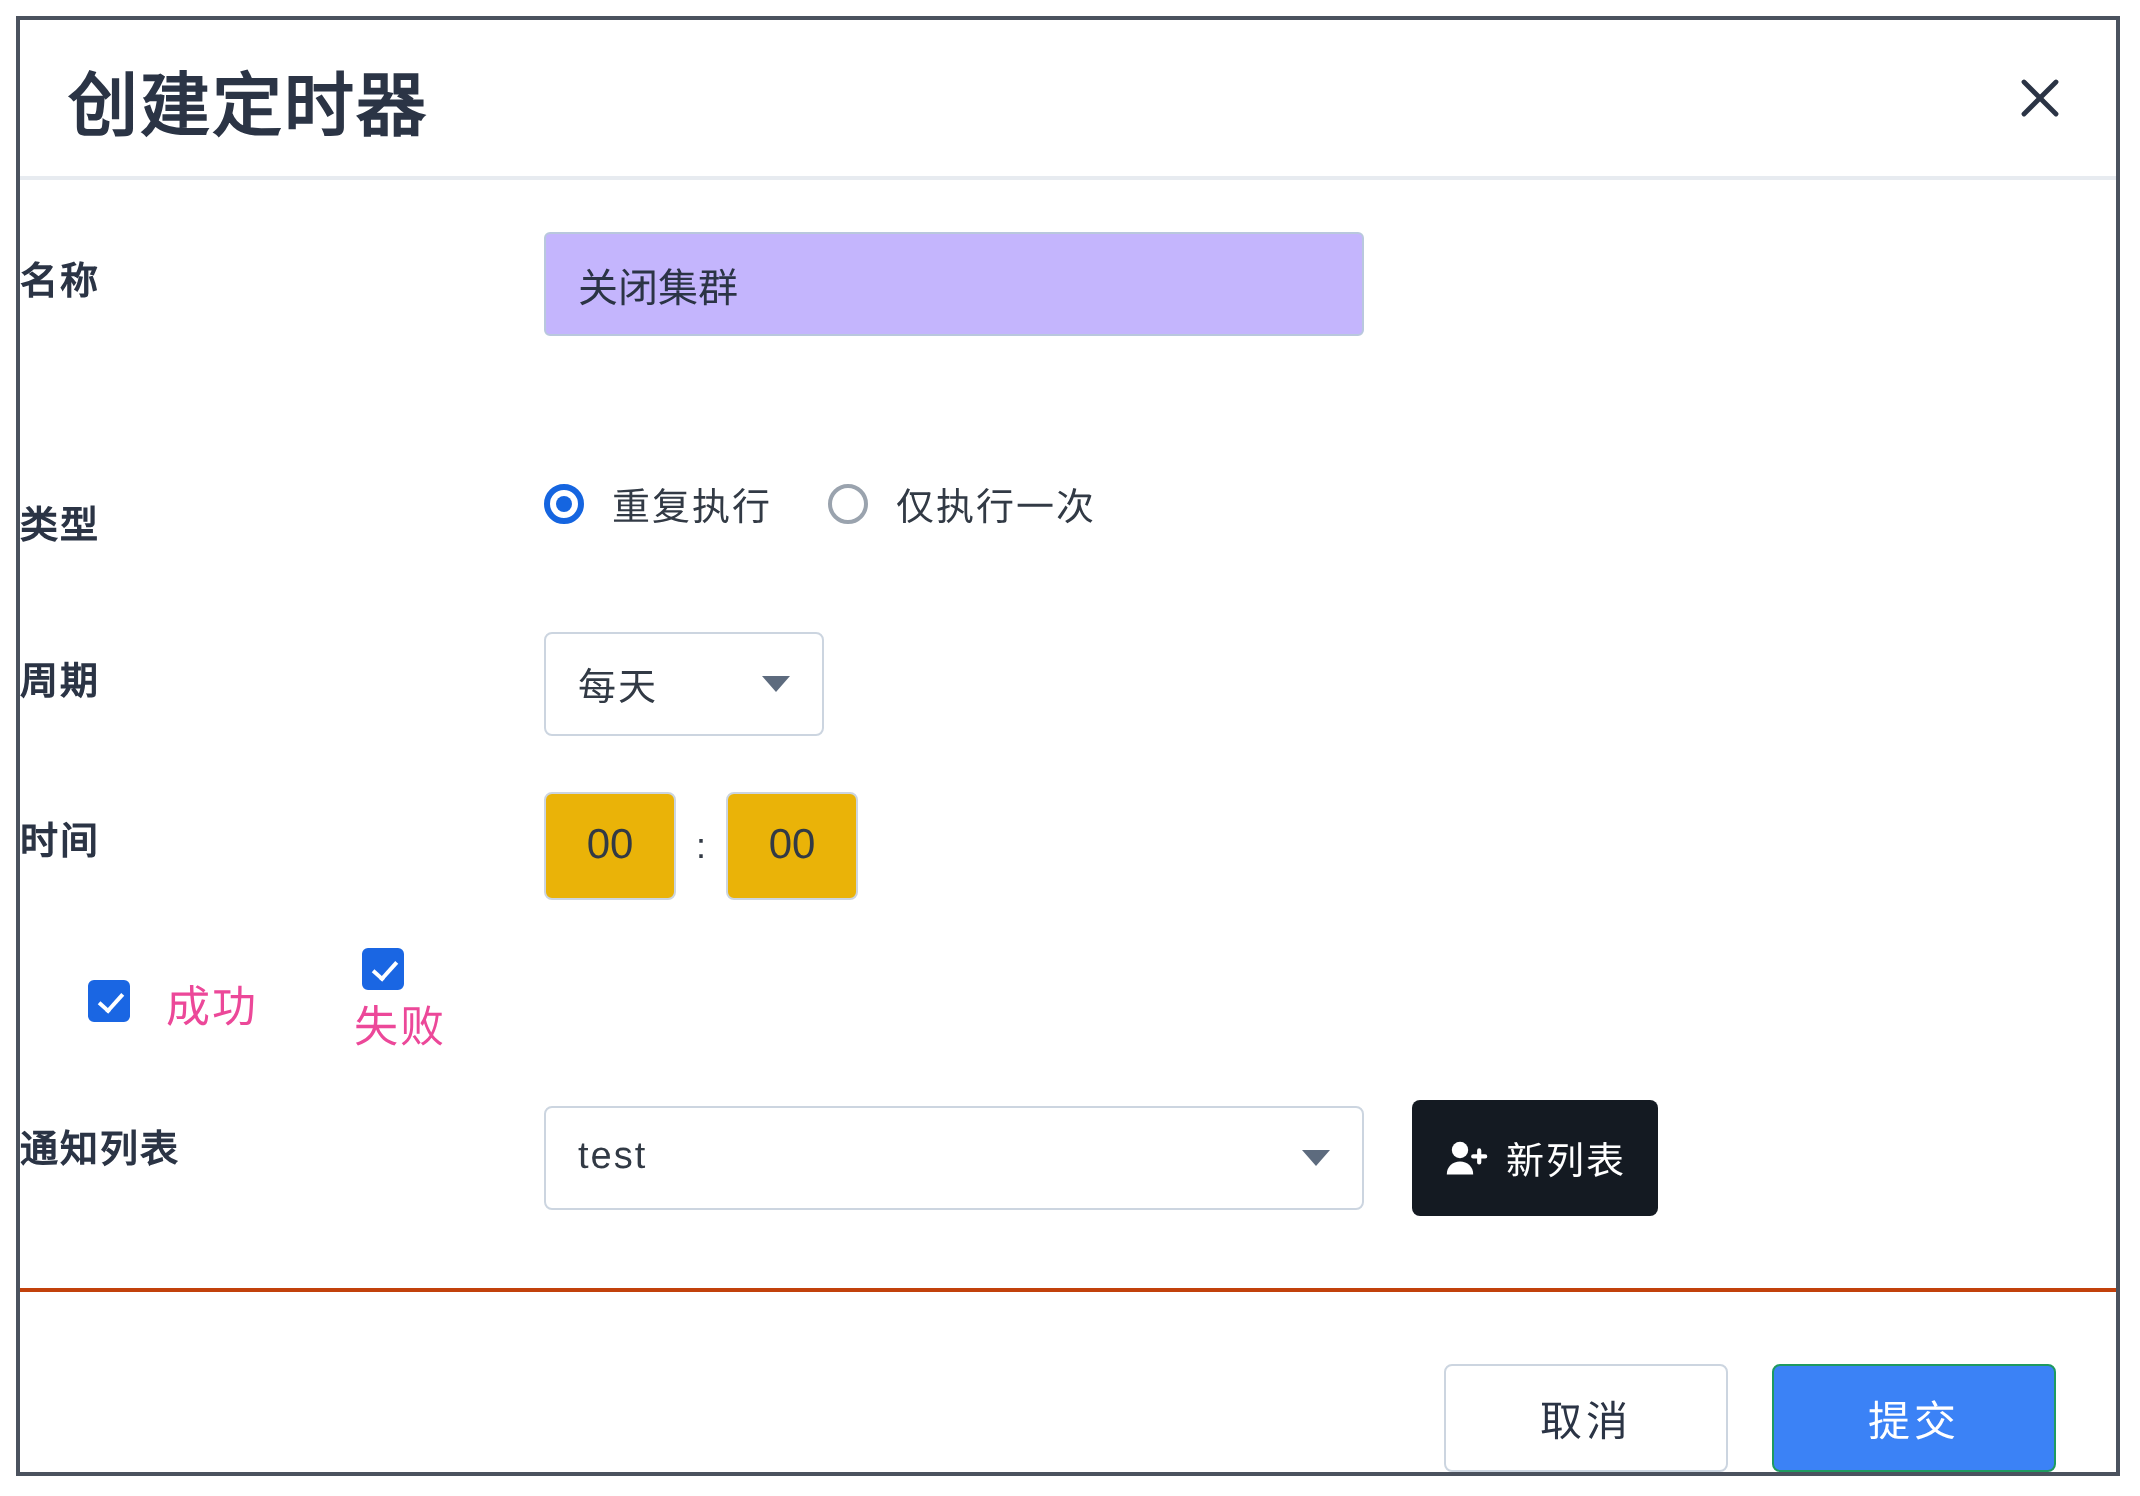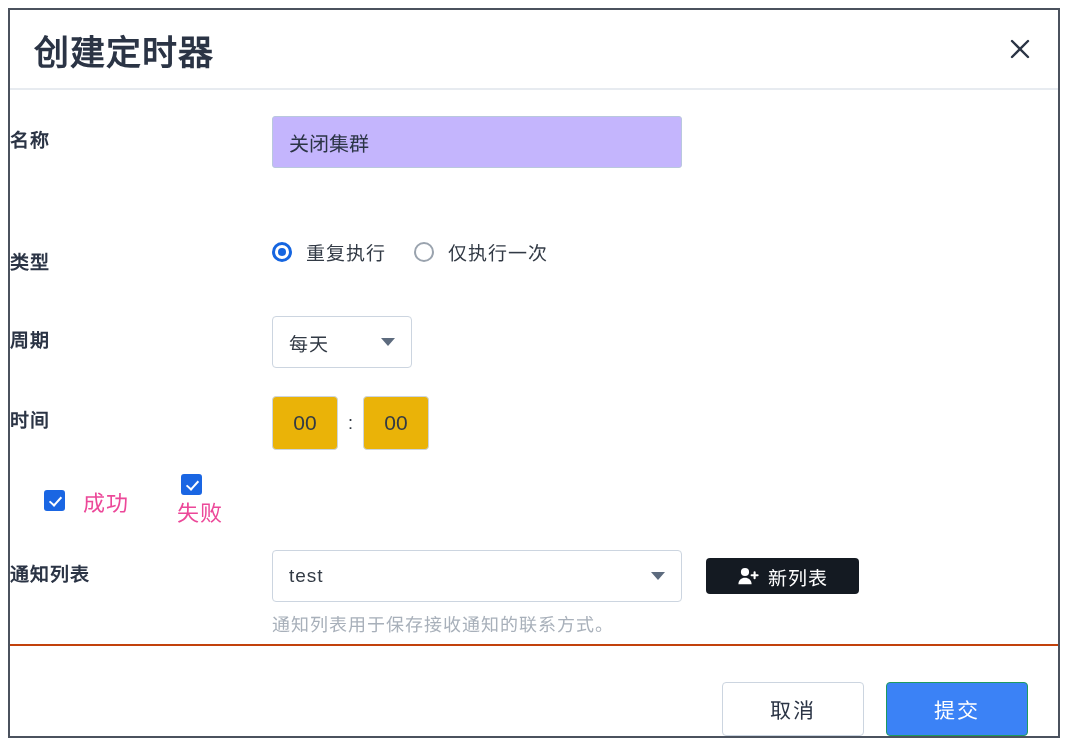--- a/index.html
+++ b/index.html
@@ -238,29 +238,29 @@
   .check-text {
     margin-left: 18px;
     font-size: 22px;
     color: #ec4899;
     letter-spacing: 1px;
   }
 
   
   .newlist-button {
     margin-left: 24px;
-    height: 36px;
+    height: 58px;
     background: #141a22;
     border: none;
     border-radius: 4px;
     color: #ffffff;
     font-family: inherit;
     font-size: 19px;
     letter-spacing: 1px;
-    padding: 0 31px;
+    padding: 0 16px;
     display: flex;
     align-items: center;
     cursor: pointer;
   }
   .newlist-button .useradd-icon {
     margin-right: 9px;
     display: flex;
     align-items: center;
   }
 
@@ -394,23 +394,20 @@
               <circle cx="8" cy="6" r="4.1" fill="#ffffff"></circle>
               <path d="M1.4 18.2c0-3.8 2.9-6.4 6.6-6.4s6.6 2.6 6.6 6.4z" fill="#ffffff"></path>
               <path d="M17.6 6.2v6 M14.6 9.2h6" stroke="#ffffff" stroke-width="2.1" stroke-linecap="round"></path>
             </svg>
           </span>
           <span>新列表</span>
         </button>
       </div>
     </div>
 
-    <div class="hint-row">
-      <div class="hint-text">通知列表用于保存接收通知的联系方式。</div>
-    </div>
 
   </div>
 
   <div class="dialog-footer">
     <button class="btn btn-cancel">取消</button>
     <button class="btn btn-submit">提交</button>
   </div>
 
 </div>
 

